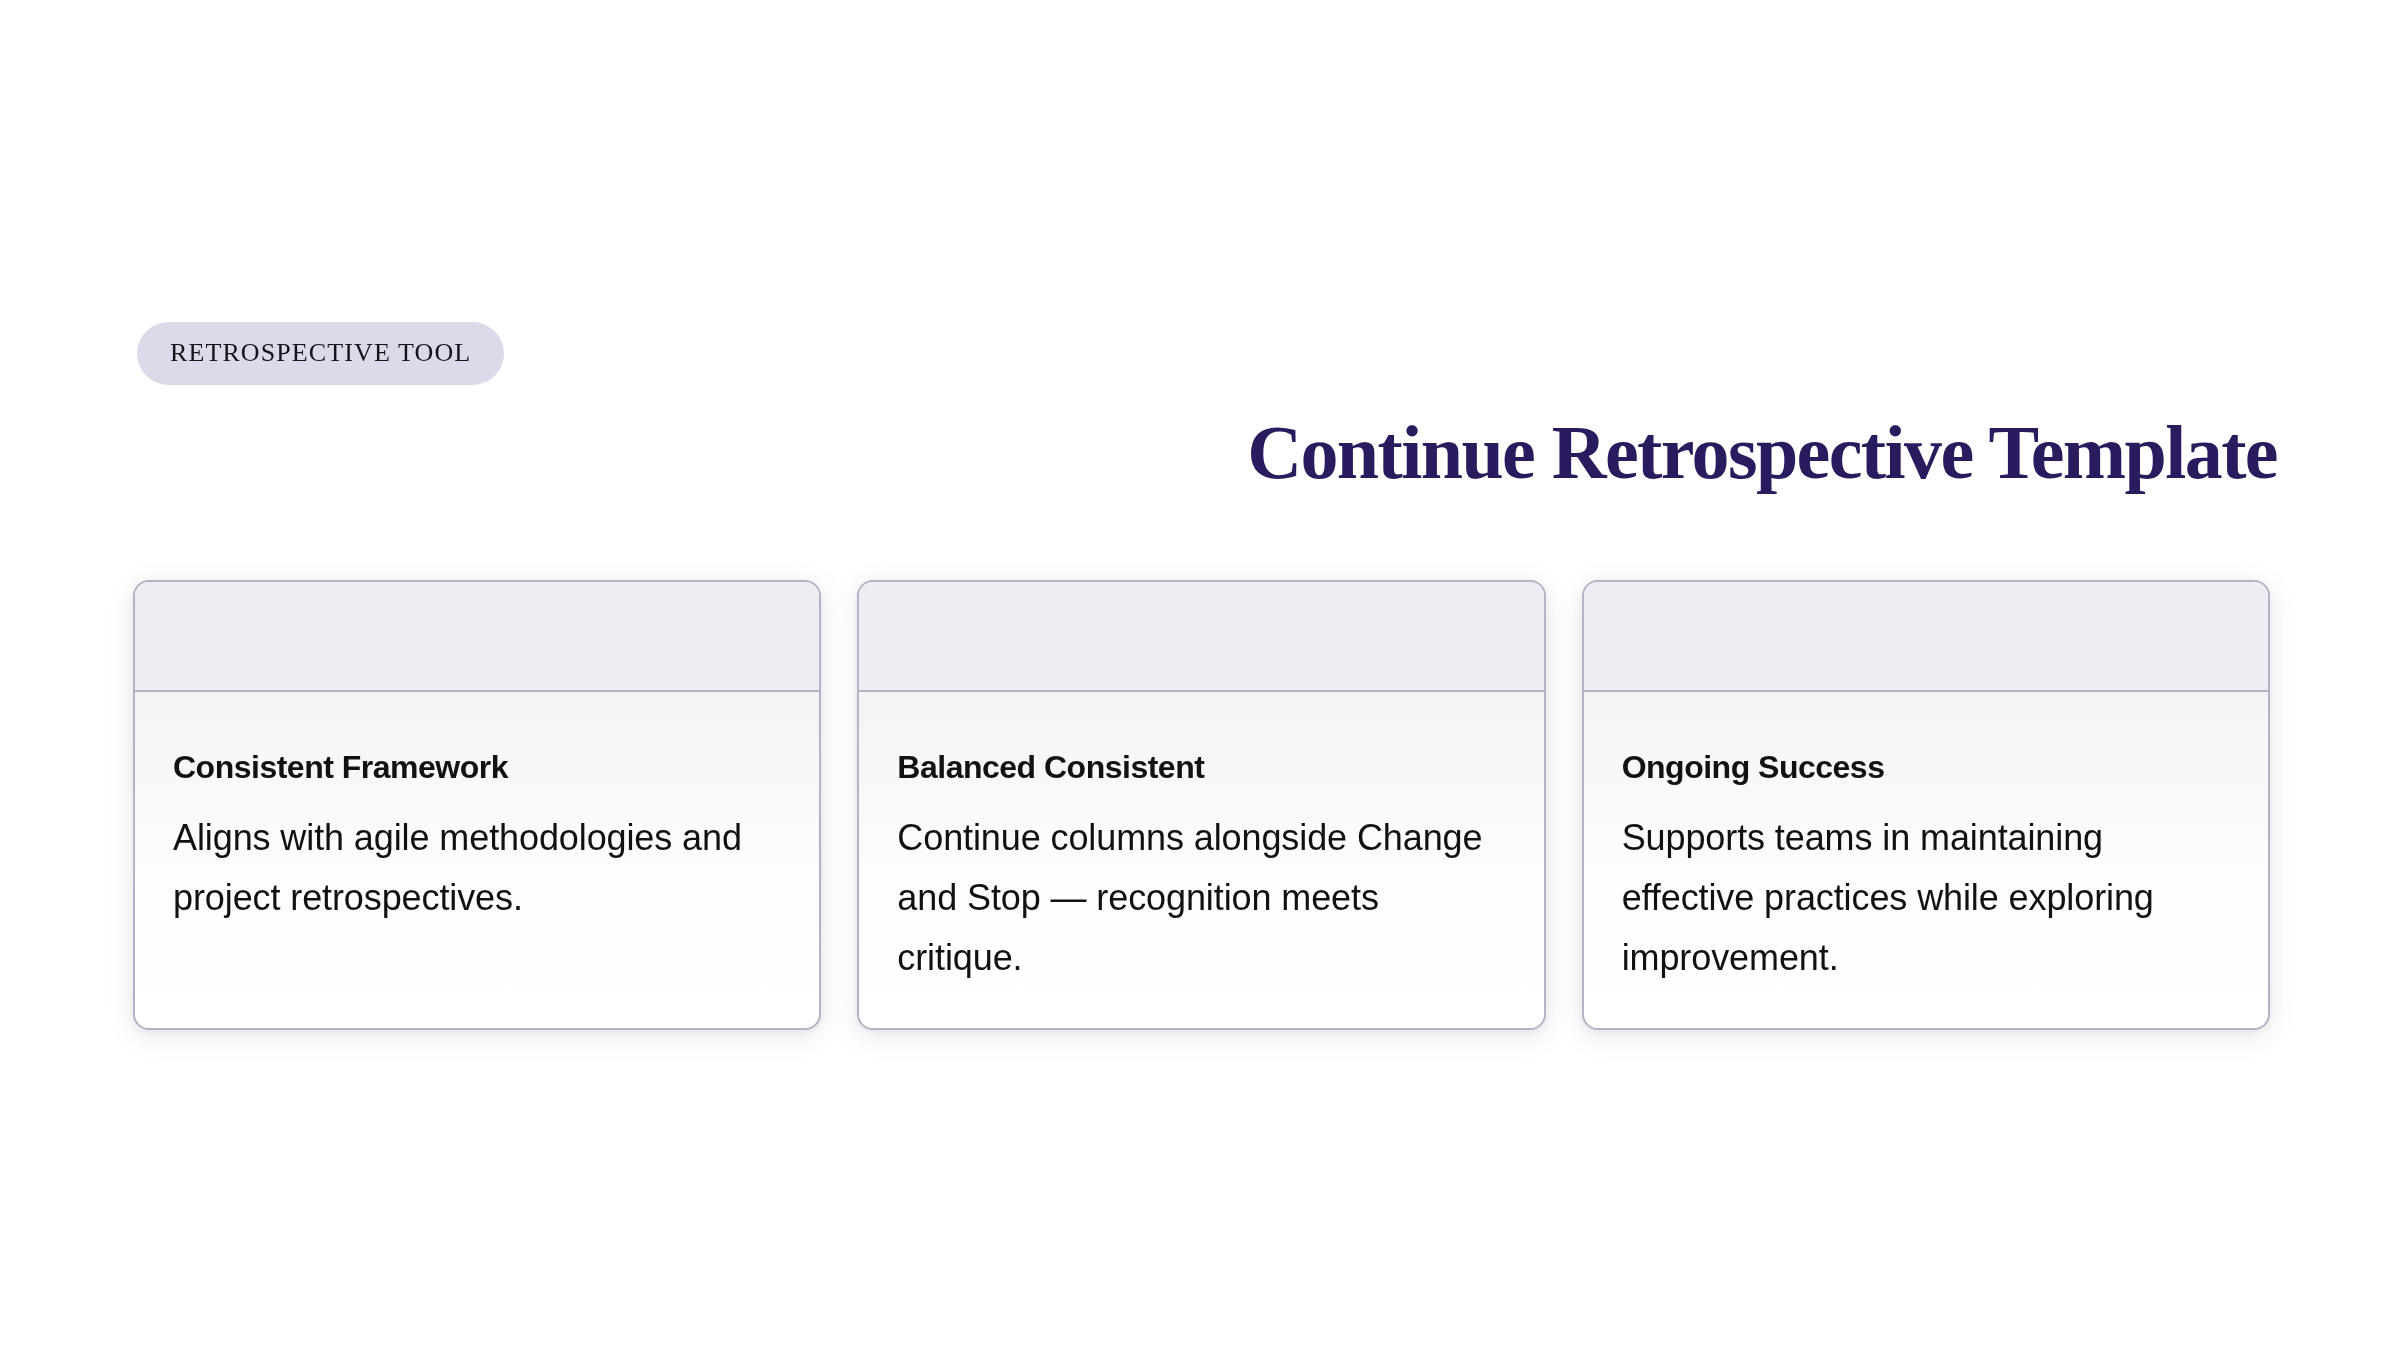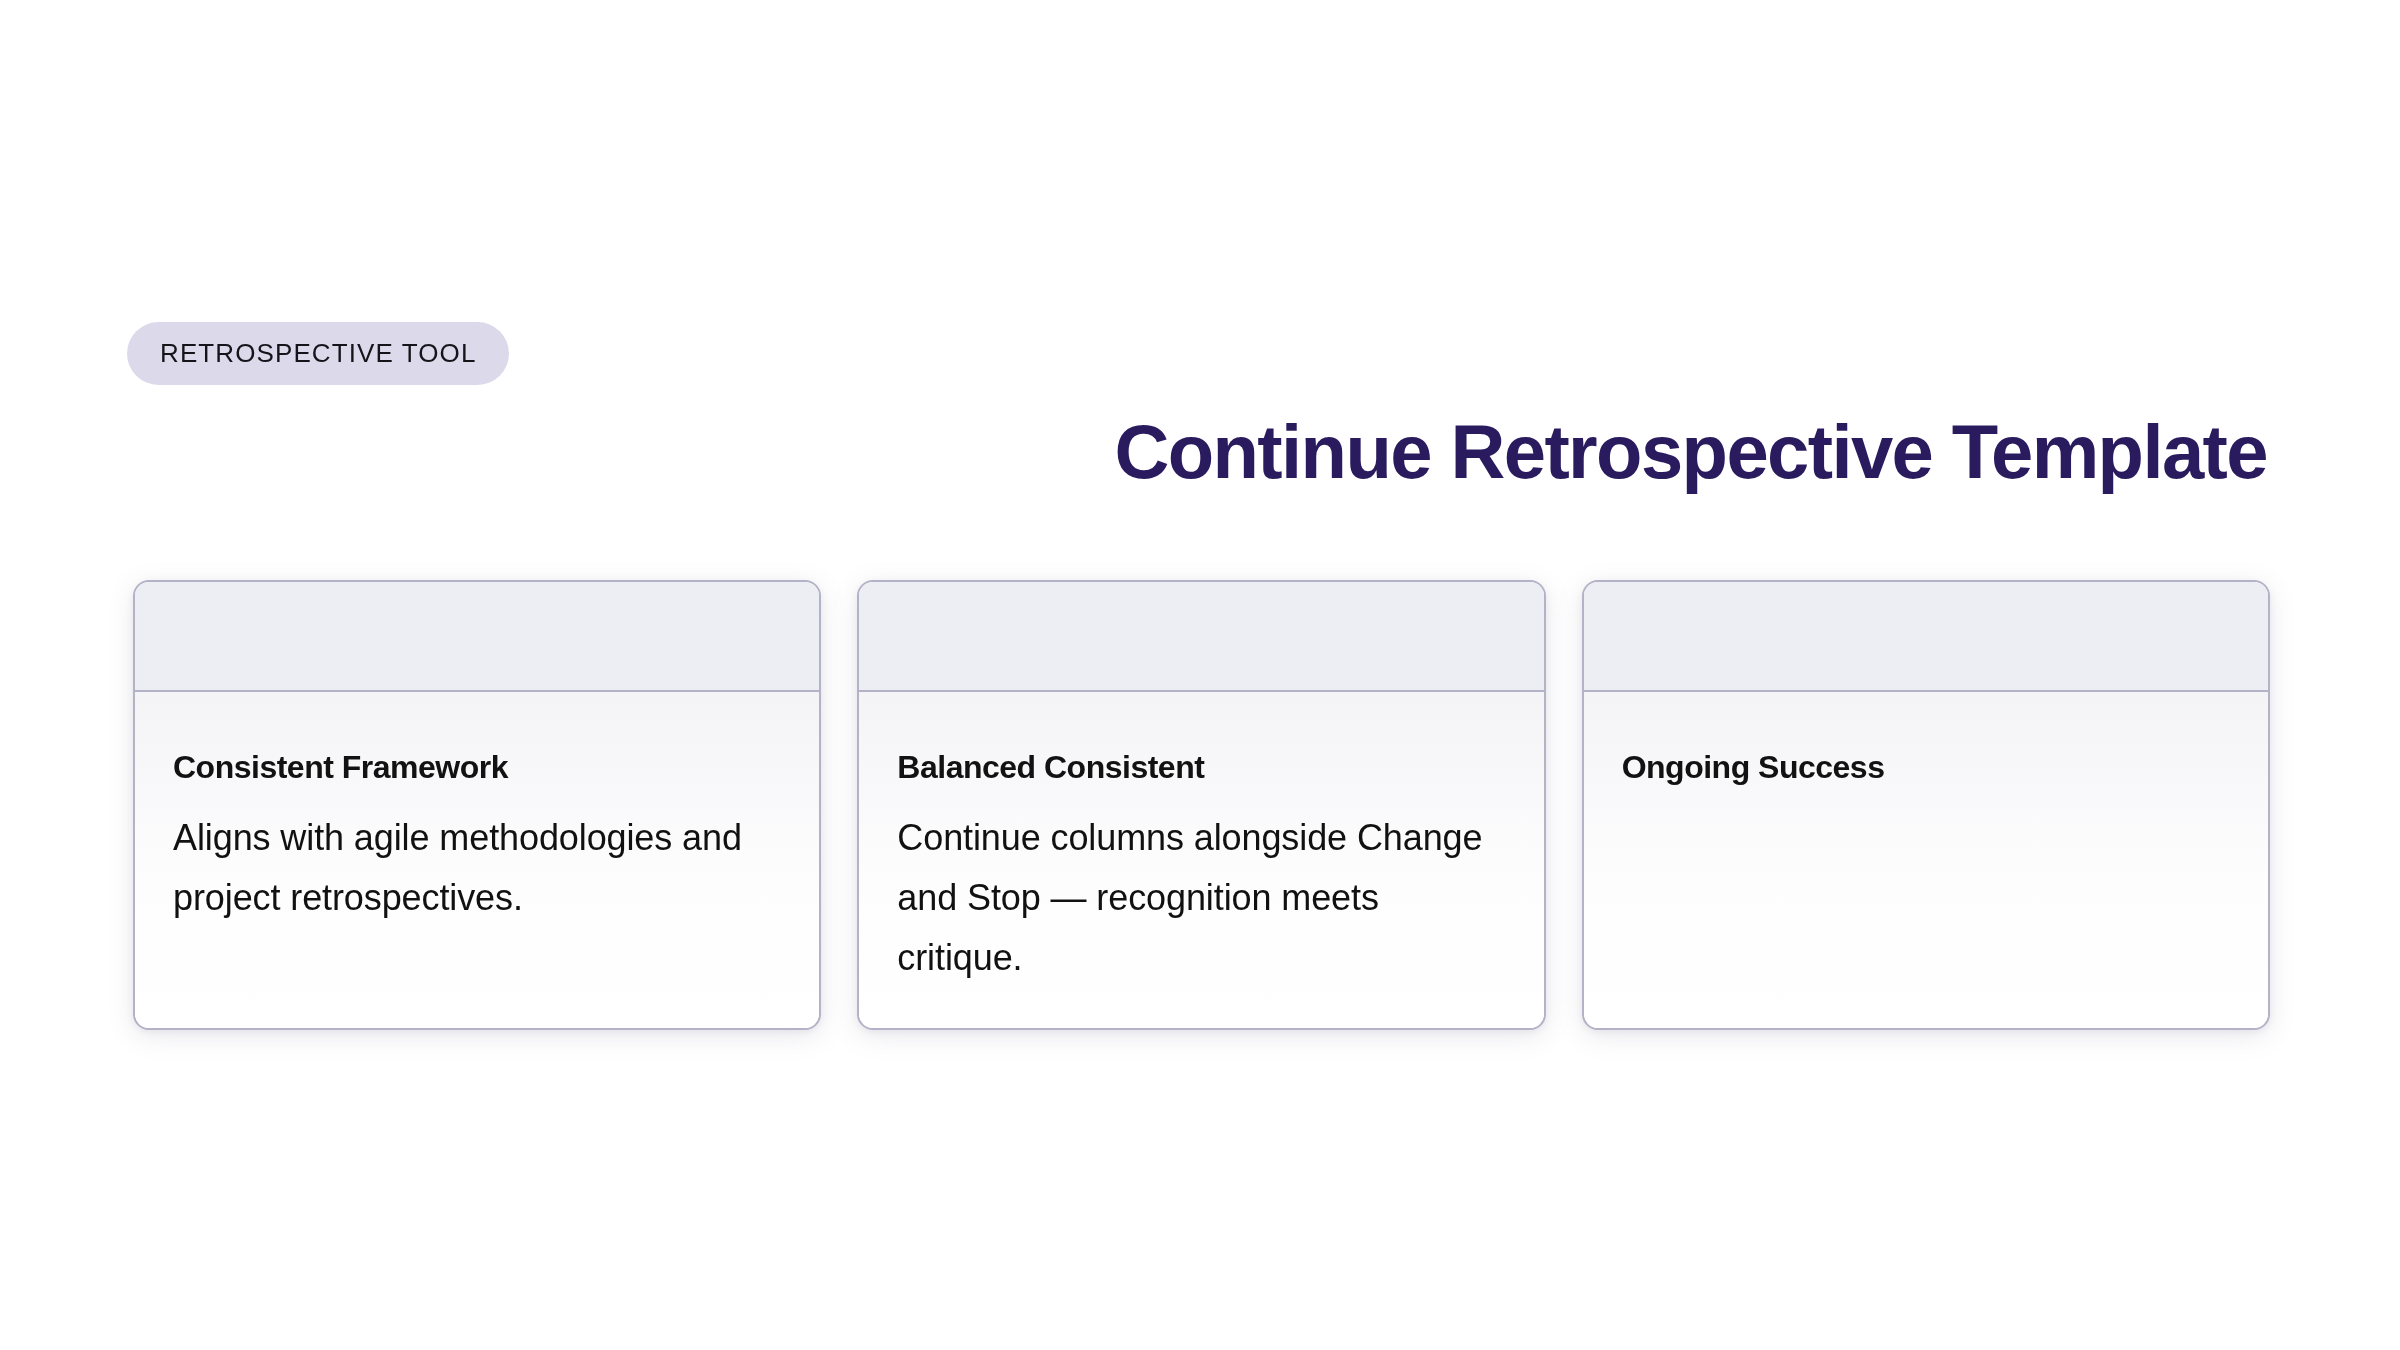--- a/index.html
+++ b/index.html
@@ -18,23 +18,24 @@
   .page {
     position: relative;
     width: 2400px;
     height: 1350px;
     box-sizing: border-box;
   }
 
   
   .header-block {
     position: absolute;
-    left: 127px;
+    left: 137px;
     top: 322px;
     width: 2140px;
+    font-family: Liberation Serif, serif;
   }
 
   .eyebrow-badge {
     display: inline-block;
     background: #dcdaea;
     color: #15141a;
     border-radius: 999px;
     padding: 16px 33px 17px 33px;
     font-size: 26px;
     line-height: 30px;
@@ -135,18 +136,19 @@
       <div class="card-body">
         <h2 class="card-title">Balanced Consistent</h2>
         <p class="card-desc">Continue columns alongside Change and Stop — recognition meets critique.</p>
       </div>
     </div>
 
     <div class="feature-card">
       <div class="card-media"></div>
       <div class="card-body">
         <h2 class="card-title">Ongoing Success</h2>
+        <p class="card-desc">Supports teams in maintaining effective practices while exploring improvement.</p>
       </div>
     </div>
 
   </div>
 
 </div>
 
 </body></html>

